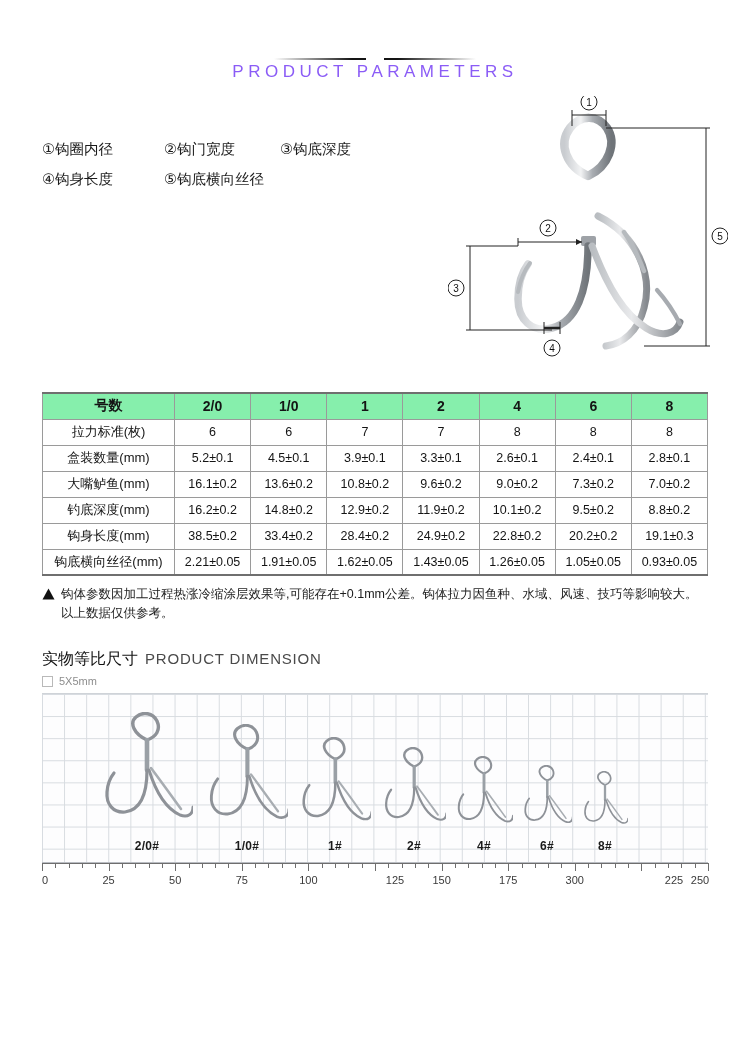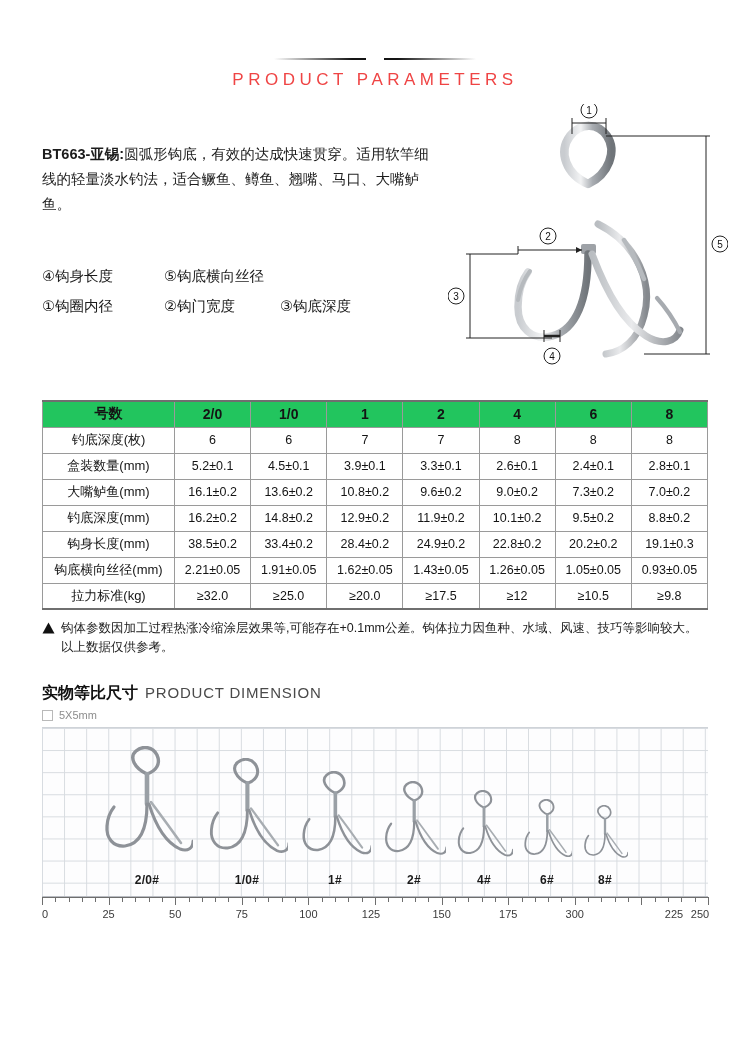--- a/index.html
+++ b/index.html
@@ -29,24 +29,24 @@
   .title-rule.right { background: linear-gradient(to left,  rgba(20,20,20,0) 0%, #141414 85%); }
   .title-cn {
     font-size: 40px;
     font-weight: 700;
     letter-spacing: 5px;
     color: #111;
     line-height: 1.1;
     white-space: nowrap;
   }
   .title-en {
-    margin-top: 10px;
+    margin-top: 2px;
     font-size: 17px;
     letter-spacing: 4.5px;
-    color: #ef4444;
+    color: #8b5cf6;
     font-weight: 400;
   }
 
   
   .mid {
     position: relative;
     margin-top: 52px;
     padding: 0 42px;
     height: 240px;
   }
@@ -89,21 +89,21 @@
   }
   table.spec th, table.spec td {
     border: 1px solid #9a9a9a;
     text-align: center;
     height: 26px;
     padding: 0 2px;
     color: #141414;
     white-space: nowrap;
   }
   table.spec thead th {
-    background: #22c55e;
+    background: #86efac;
     font-weight: 700;
     font-size: 14px;
     border-top: 2px solid #6f6f6f;
     border-bottom: 1px solid #9a9a9a;
   }
   table.spec tbody tr td:first-child {
     font-size: 13px;
     width: 132px;
     background: #ffffff;
   }
@@ -126,21 +126,21 @@
   }
   .note-text { flex: 1 1 auto; }
 
   
   .dim-head {
     margin: 26px 42px 0 42px;
     display: flex;
     align-items: baseline;
     gap: 7px;
   }
-  .dim-cn { font-size: 16px; font-weight: 700; color: #111; }
+  .dim-cn { font-size: 16px; font-weight: 400; color: #111; }
   .dim-en { font-size: 15px; letter-spacing: 0.8px; color: #4a4a4a; }
   .dim-legend {
     margin: 5px 42px 0 42px;
     display: flex;
     align-items: center;
     gap: 6px;
     font-size: 11px;
     color: #8d8d8d;
   }
   .dim-swatch {
@@ -219,32 +219,29 @@
 <div class="header">
   <div class="title-row">
     <span class="title-rule left"></span>
     <span class="title-rule right"></span>
   </div>
   <div class="title-en">PRODUCT PARAMETERS</div>
 </div>
 
 <div class="mid">
   <div class="desc-block">
-    <div class="desc-text">
-      <span class="desc-model">BT663-亚锡:</span><span>圆弧形钩底，有效的达成快速贯穿。适用软竿细线的轻量淡水钓法，适合鳜鱼、鳟鱼、翘嘴、马口、大嘴鲈鱼。</span>
-    </div>
     <div class="legend">
-      <div class="legend-row">
-        <span class="legend-item i1">④钩身长度</span>
-        <span class="legend-item">⑤钩底横向丝径</span>
-      </div>
       <div class="legend-row">
         <span class="legend-item i1">①钩圈内径</span>
         <span class="legend-item i2">②钩门宽度</span>
         <span class="legend-item">③钩底深度</span>
+      </div>
+      <div class="legend-row">
+        <span class="legend-item i1">④钩身长度</span>
+        <span class="legend-item">⑤钩底横向丝径</span>
       </div>
     </div>
   </div>
 
   <div class="diagram">
     <svg width="280" height="265" viewBox="0 0 280 265">
       <defs>
         <linearGradient id="steel" x1="0" y1="0" x2="1" y2="0">
           <stop offset="0%" stop-color="#c9ccd0"></stop>
           <stop offset="35%" stop-color="#f2f3f4"></stop>
@@ -315,21 +312,21 @@
         <th>1/0</th>
         <th>1</th>
         <th>2</th>
         <th>4</th>
         <th>6</th>
         <th>8</th>
       </tr>
     </thead>
     <tbody>
       <tr>
-        <td>钓底深度(枚)</td>
+        <td>拉力标准(枚)</td>
         <td>6</td>
         <td>6</td>
         <td>7</td>
         <td>7</td>
         <td>8</td>
         <td>8</td>
         <td>8</td>
       </tr>
       <tr>
         <td>盒装数量(mm)</td>
@@ -373,30 +370,20 @@
       </tr>
       <tr>
         <td>钩底横向丝径(mm)</td>
         <td>2.21±0.05</td>
         <td>1.91±0.05</td>
         <td>1.62±0.05</td>
         <td>1.43±0.05</td>
         <td>1.26±0.05</td>
         <td>1.05±0.05</td>
         <td>0.93±0.05</td>
-      </tr>
-      <tr>
-        <td>拉力标准(kg)</td>
-        <td>≥32.0</td>
-        <td>≥25.0</td>
-        <td>≥20.0</td>
-        <td>≥17.5</td>
-        <td>≥12</td>
-        <td>≥10.5</td>
-        <td>≥9.8</td>
       </tr>
     </tbody>
   </table>
 </div>
 
 <div class="note">
   <svg class="warn-icon" viewBox="0 0 13 12">
     <polygon points="6.5,0.5 12.5,11.5 0.5,11.5" fill="#111"></polygon>
   </svg>
   <div class="note-text">
@@ -553,19 +540,19 @@
     <div class="tick minor" style="left: 612.72px;"></div>
     <div class="tick minor" style="left: 626.04px;"></div>
     <div class="tick minor" style="left: 639.36px;"></div>
     <div class="tick minor" style="left: 652.68px;"></div>
     <div class="tick major" style="left: 666px;"></div>
     <div class="ruler-num" style="left: 3px;">0</div>
     <div class="ruler-num" style="left: 66.6px;">25</div>
     <div class="ruler-num" style="left: 133.2px;">50</div>
     <div class="ruler-num" style="left: 199.8px;">75</div>
     <div class="ruler-num" style="left: 266.4px;">100</div>
-    <div class="ruler-num" style="left: 329px;">125</div>
+    <div class="ruler-num" style="left: 353px;">125</div>
     <div class="ruler-num" style="left: 399.6px;">150</div>
     <div class="ruler-num" style="left: 466.2px;">175</div>
     <div class="ruler-num" style="left: 532.8px;">300</div>
     <div class="ruler-num" style="left: 632px;">225</div>
     <div class="ruler-num" style="left: 658px;">250</div>
   </div>
 
 </body></html>

